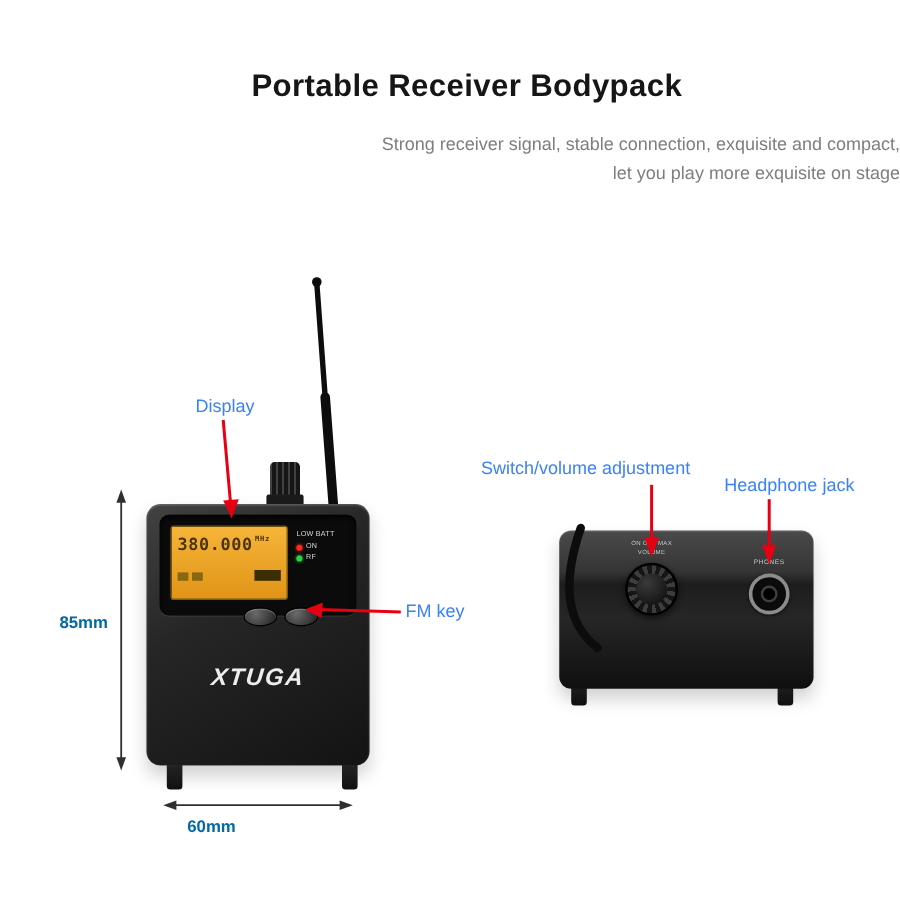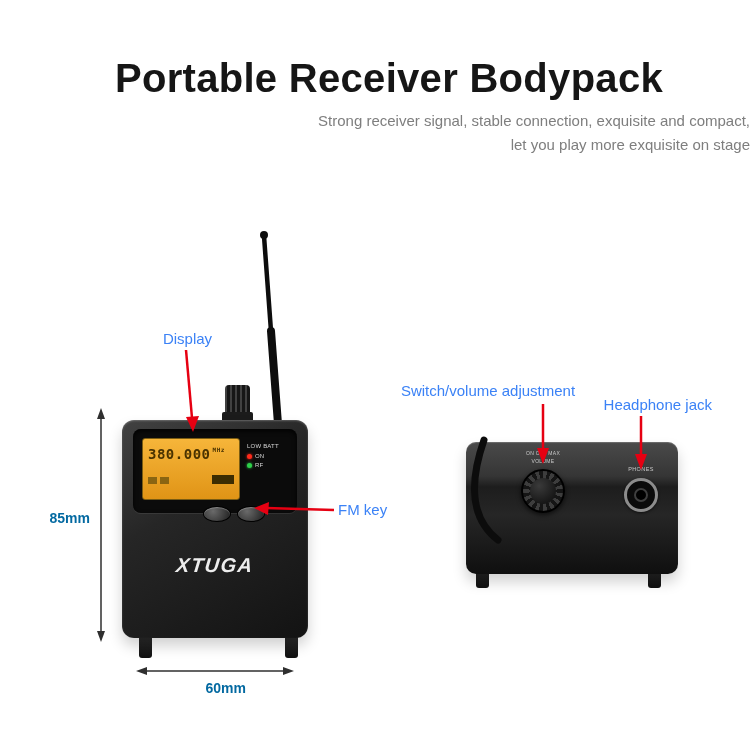--- a/index.html
+++ b/index.html
@@ -1,21 +1,21 @@
 <!DOCTYPE html>
 <html><head>
 <meta charset="utf-8">
 <style>
   * { margin:0; padding:0; box-sizing:border-box; }
   html,body { background:#ffffff; }
   body { font-family:"Liberation Sans", sans-serif; }
   .canvas { position:relative; width:750px; height:750px; background:#fff; overflow:hidden; }
 
   .page-title { position:absolute; top:56px; left:0; width:100%; text-align:center;
-    font-size:40px; font-weight:bold; color:#161616; letter-spacing:0.3px;padding-left:28px; }
+    font-size:26px; font-weight:bold; color:#161616; letter-spacing:0.3px;padding-left:28px; }
   .subtitle { position:absolute; left:0; width:100%; text-align:right;
     font-size:15px; color:#7e7e7e; }
   .sub1 { top:112px; }
   .sub2 { top:136px; }
 
   .ann-label { position:absolute; font-size:15px; color:#3b82f6; }
   .dim-label { position:absolute; font-size:14px; font-weight:bold; color:#0369a1; }
   svg.arrow, svg.dim, svg.ant { position:absolute; overflow:visible; }
 
   
@@ -144,21 +144,21 @@
   </div>
   <svg class="ant" style="left:458px; top:428px;" width="52" height="118">
     <path d="M 40 112 C 14 92, 10 58, 26 12" stroke="#0c0c0c" stroke-width="7" fill="none" stroke-linecap="round"></path>
   </svg>
 
   <div class="ann-label" style="left:150px; top:330px; width:75px; text-align:center;">Display</div>
   <div class="ann-label" style="left:338px; top:501px;">FM key</div>
   <div class="ann-label" style="left:378px; top:382px; width:220px; text-align:center;">Switch/volume adjustment</div>
   <div class="ann-label" style="left:572px; top:396px; width:140px; text-align:right;">Headphone jack</div>
   <div class="dim-label" style="left:44px; top:510px; width:46px; text-align:right;">85mm</div>
-  <div class="dim-label" style="left:156px; top:680px; width:90px; text-align:right;">60mm</div>
+  <div class="dim-label" style="left:156px; top:680px; width:90px; text-align:left;">60mm</div>
 
   <svg class="arrow" style="left:178px; top:348px;" width="26" height="88">
     <line x1="8" y1="2" x2="14" y2="70" stroke-width="2.5" stroke="#e60012"></line>
     <polygon points="15,84 8,69 21,68" fill="#e60012"></polygon>
   </svg>
   <svg class="arrow" style="left:252px; top:500px;" width="84" height="18">
     <line x1="82" y1="10" x2="14" y2="8" stroke-width="2.5" stroke="#e60012"></line>
     <polygon points="2,8 17,2 16,15" fill="#e60012"></polygon>
   </svg>
   <svg class="arrow" style="left:534px; top:402px;" width="18" height="64">

